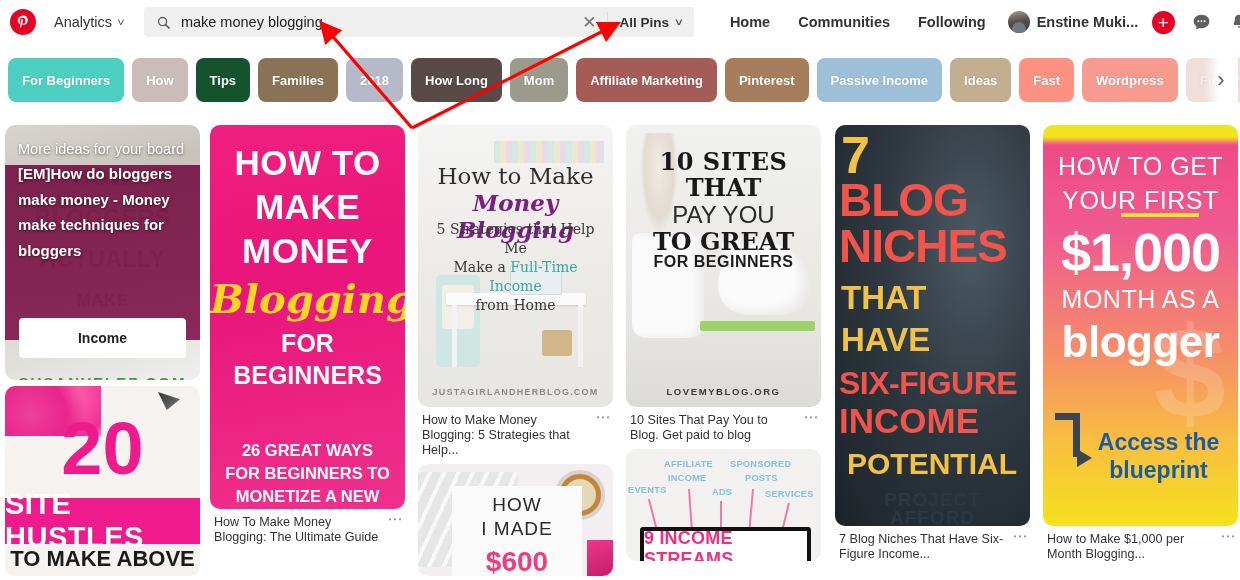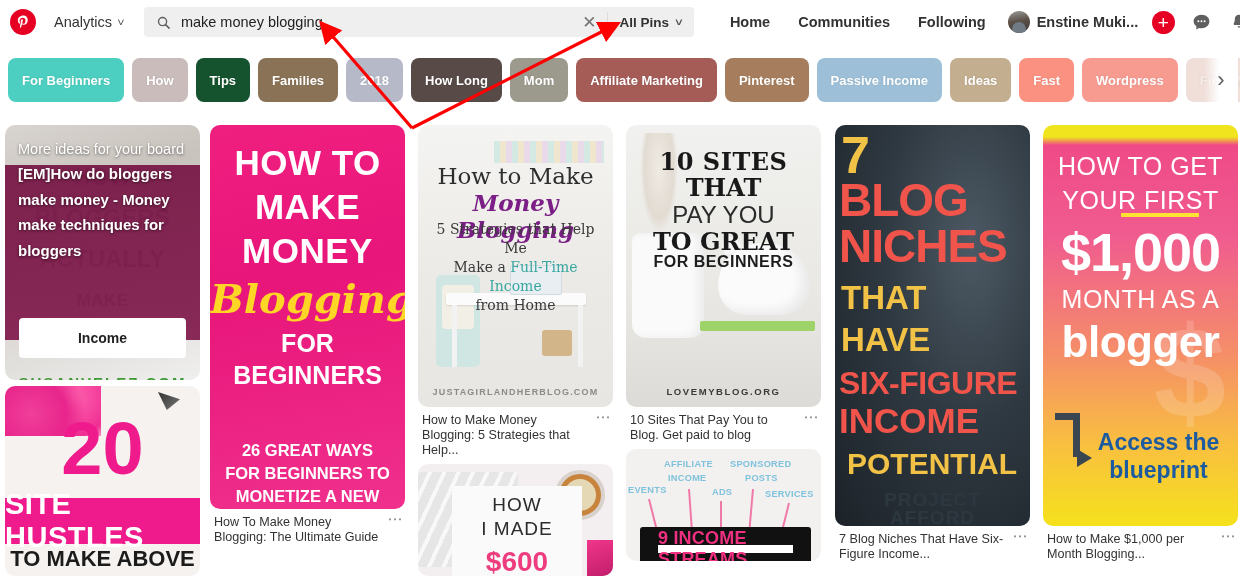--- a/index.html
+++ b/index.html
@@ -268,21 +268,21 @@
   .p4 .tx5{position:absolute;top:128px;left:0;right:0;text-align:center;
            font-weight:bold;font-size:16px;color:#1d1d1d;letter-spacing:.5px;}
   .p4 .site{position:absolute;bottom:10px;left:0;right:0;text-align:center;
             font-size:9.5px;letter-spacing:1.6px;color:#3a3a3a;font-weight:bold;}
 
   
   .p9 { height: 112px; background:#f3f1ef; }
   .p9 .lbl{position:absolute;font-size:9.2px;font-weight:bold;color:#7fc2dd;letter-spacing:.3px;}
   .p9 .ln{position:absolute;width:1.5px;background:#ef7aa8;transform-origin:top;}
   .p9 .screen{position:absolute;left:14px;top:78px;right:10px;bottom:-10px;
-              background:#111;border-radius:3px;padding:18px;}
+              background:#111;border-radius:3px;padding:4px;}
   .p9 .screen .in{background:#fff;height:100%;display:flex;align-items:center;justify-content:center;}
   .p9 .screen .in span{color:#ef2f7f;font-weight:bold;font-size:18px;letter-spacing:.2px;}
 
   
   .p5 { height: 401px; background:
         radial-gradient(ellipse at 70% 30%, #4c5964 0%, #2f3941 45%, #1c2228 100%); }
   .p5 .a{position:absolute;left:6px;top:4px;font-size:52px;font-weight:bold;color:#f2c247;line-height:52px;}
   .p5 .b{position:absolute;left:4px;top:52px;right:2px;font-size:46px;font-weight:bold;
          color:#f0544b;line-height:46px;letter-spacing:-1px;}
   .p5 .c{position:absolute;left:4px;top:98px;right:2px;font-size:46px;font-weight:bold;

